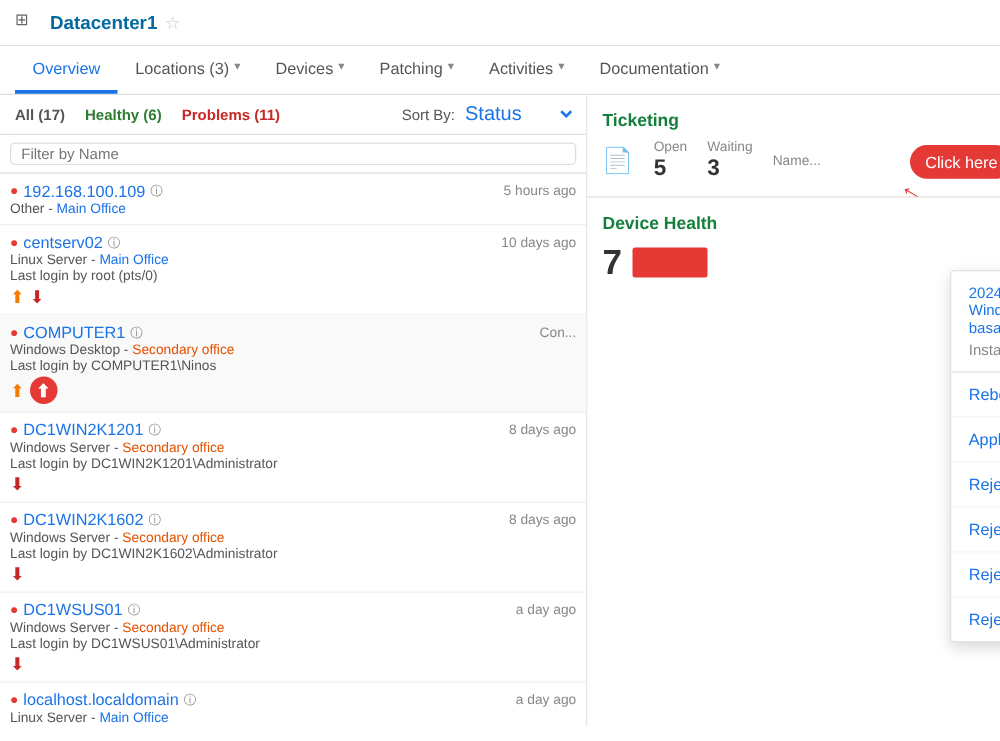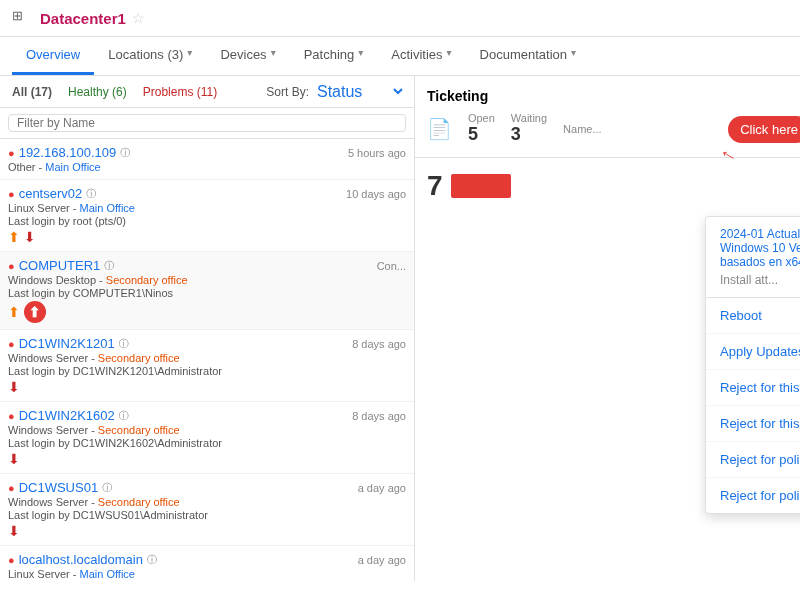--- a/index.html
+++ b/index.html
@@ -1,40 +1,40 @@
 <!DOCTYPE html>
 <html><head>
   <meta charset="utf-8">
   <style>
     * { box-sizing: border-box; margin: 0; padding: 0; }
     body { font-family: -apple-system, BlinkMacSystemFont, 'Segoe UI', sans-serif; font-size: 13px; background: #fff; color: #333; overflow: hidden; width: 800px; height: 593px; }
 
     
     .top-bar { display: flex; align-items: center; padding: 8px 12px; border-bottom: 1px solid #e0e0e0; background: #fff; }
     .top-bar-icon { width: 20px; height: 20px; margin-right: 8px; color: #666; }
-    .top-bar-title { font-size: 15px; font-weight: 600; color: #be185d; margin-right: 6px; }
+    .top-bar-title { font-size: 15px; font-weight: 600; color: #0369a1; margin-right: 6px; }
     .star-icon { color: #ccc; font-size: 14px; cursor: pointer; }
 
     
     .nav { display: flex; align-items: center; border-bottom: 1px solid #e0e0e0; background: #fff; padding: 0 12px; }
     .nav-item { padding: 10px 14px; font-size: 13px; color: #555; cursor: pointer; white-space: nowrap; display: flex; align-items: flex-start; gap: 4px; border-bottom: 3px solid transparent; }
     .nav-item.active { color: #1a73e8; border-bottom: 3px solid #1a73e8; font-weight: 500; }
     .chevron { font-size: 10px; color: #888; }
 
     
     .main { display: flex; height: calc(593px - 88px); }
 
     
-    .left-panel { width: 415px; flex-shrink: 0; border-right: 1px solid #e0e0e0; display: flex; flex-direction: column; overflow: hidden; }
+    .left-panel { width: 470px; flex-shrink: 0; border-right: 1px solid #e0e0e0; display: flex; flex-direction: column; overflow: hidden; }
 
     
     .filter-bar { padding: 6px 8px; border-bottom: 1px solid #e0e0e0; display: flex; align-items: center; gap: 8px; }
     .filter-tabs { display: flex; align-items: center; gap: 4px; font-size: 12px; }
     .filter-tab { color: #555; cursor: pointer; padding: 2px 4px; }
-    .filter-tab .count { font-weight: 400; text-align: right; }
+    .filter-tab .count { font-weight: 700; text-align: right; }
     .filter-tab.healthy .count { color: #2e7d32; }
     .filter-tab.problems .count { color: #c62828; }
     .sort-by { margin-left: auto; display: flex; align-items: center; gap: 4px; font-size: 12px; color: #555; }
     .sort-by select { border: none; font-size: 16px; color: #1a73e8; cursor: pointer; background: none; }
 
     
     .search-box { padding: 6px 8px; border-bottom: 1px solid #e0e0e0; }
     .search-input { width: 100%; border: 1px solid #ddd; border-radius: 4px; padding: 1px 8px; font-size: 12px; color: #1d4ed8; outline: none; }
 
     
@@ -52,21 +52,21 @@
     .badge-arrow { font-size: 14px; }
     .badge-up { color: #f57c00; }
     .badge-down { color: #c62828; }
     .update-btn { background: #e53935; color: white; border: none; border-radius: 50%; width: 22px; height: 22px; font-size: 14px; cursor: pointer; display: flex; align-items: center; justify-content: center; font-weight: bold; }
 
     
     .right-panel { flex: 1; display: flex; flex-direction: column; position: relative; overflow: hidden; background: #fff; }
 
     
     .ticketing-section { padding: 12px; border-bottom: 1px solid #e0e0e0; }
-    .section-title { font-size: 14px; font-weight: 600; margin-bottom: 8px; color: #000000; }
+    .section-title { font-size: 14px; font-weight: 600; margin-bottom: 8px; color: #15803d; }
     .ticket-stats { display: flex; align-items: center; gap: 16px; }
     .ticket-icon { font-size: 20px; color: #555; }
     .ticket-stat { }
     .ticket-stat-label { font-size: 11px; color: #888; }
     .ticket-stat-value { font-size: 18px; font-weight: 600; color: #333; }
 
     
     .health-section { padding: 12px; }
     .health-chart { display: flex; align-items: center; gap: 8px; }
     .health-number { font-size: 28px; font-weight: 600; color: #333; }
@@ -297,20 +297,21 @@
           <div class="ticket-stat-label">Waiting</div>
           <div class="ticket-stat-value">3</div>
         </div>
         <div class="ticket-stat">
           <div class="ticket-stat-label">Name...</div>
         </div>
       </div>
     </div>
 
     <div class="health-section">
+      <div class="section-title">Device Health</div>
       <div class="health-chart">
         <div class="health-number">7</div>
         <div class="health-bar"></div>
       </div>
     </div>
 
     <div class="dropdown-menu">
       <div class="dropdown-header">
         <div class="dropdown-update-title">2024-01 Actualización de seguridad para Windows 10 Version 22H2 para sistemas basados en x64</div>
         <div class="dropdown-install">Install att...</div>

